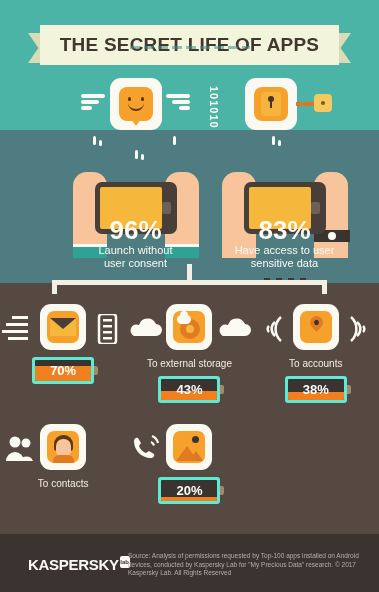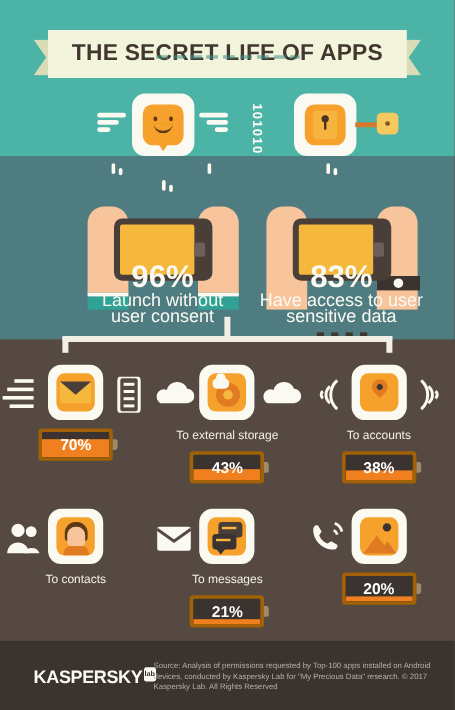--- a/index.html
+++ b/index.html
@@ -134,21 +134,21 @@
     content:""; position:absolute; left:14px; top:2px; width:8px; height:8px;
     background:#fbfaf2; border-radius:50%;
   }
 
   .pct-big {
     position:absolute; top:137px; left:0; width:189px; text-align:center;
     font-size:26px; font-weight:bold; color:#fbfaf2;
   }
   .caption {
     position:absolute; top:166px; left:0; width:189px; text-align:center;
-    font-size:15px; color:#fbfaf2; line-height:13px;
+    font-size:11px; color:#fbfaf2; line-height:13px;
   }
   .dots { position:absolute; top:192px; left:0; width:189px; text-align:center; }
   .dots i { display:inline-block; width:6px; height:6px; background:#3f3630; margin:0 3px; }
 
   
   .bracket { position:absolute; left:52px; top:272px; width:275px; height:22px; }
   .bracket .hbar { position:absolute; left:0; top:8px; width:275px; height:5px; background:#f2f0e4; border-radius:3px; }
   .bracket .down { position:absolute; top:8px; width:5px; height:14px; background:#f2f0e4; }
   .bracket .down.l { left:0; }
   .bracket .down.r { right:0; }
@@ -197,21 +197,21 @@
   .pic-mt { position:absolute; left:3px; bottom:2px; width:0; height:0;
     border-left:11px solid transparent; border-right:11px solid transparent; border-bottom:15px solid #e07b22; }
   .pic-mt2 { position:absolute; right:2px; bottom:2px; width:0; height:0;
     border-left:7px solid transparent; border-right:7px solid transparent; border-bottom:10px solid #d9772a; }
 
   .perm-label {
     margin-top:8px; text-align:center; font-size:10px; color:#f2f0e4;
   }
 
   .battery {
-    margin:7px auto 0; width:62px; height:27px; background:#a16207;
+    margin:7px auto 0; width:62px; height:27px; background:#5eead4;
     border-radius:3px; position:relative; padding:3px;
   }
   .battery:after {
     content:""; position:absolute; right:-4px; top:9px; width:4px; height:9px;
     background:#a08a6a; border-radius:0 2px 2px 0;
   }
   .batt-inner {
     position:relative; width:100%; height:100%; background:#3b3330;
     border-radius:1px; overflow:hidden;
     display:flex; align-items:center; justify-content:center;
@@ -432,43 +432,20 @@
       <div class="perm-tile">
         <div class="perm-glyph">
           <i class="face-hair"></i>
             <i class="face-head" style="z-index:0;"></i>
             <i class="face-body"></i>
         </div>
       </div>
       <div class="perm-label">To contacts</div>
     </div>
 
-    <div class="cell">
-      <svg class="side-icon l" viewBox="0 0 34 30">
-        <rect x="3" y="5" width="28" height="20" rx="2" fill="#fbfaf2"></rect>
-        <path d="M3 7l14 10L31 7" fill="none" stroke="#554942" stroke-width="2.5"></path>
-      </svg>
-      <div class="perm-tile">
-        <div class="perm-glyph">
-          <i class="bub a">
-              <i></i>
-            </i>
-            <i class="bub b">
-              <i></i>
-            </i>
-        </div>
-      </div>
-      <div class="perm-label">To messages</div>
-      <div class="battery">
-        <div class="batt-inner">
-          <div class="batt-fill" style="height:21%"></div>
-          <span class="batt-text">21%</span>
-        </div>
-      </div>
-    </div>
 
     <div class="cell">
       <svg class="side-icon l" viewBox="0 0 34 30">
         <path d="M6 7c0-2 2-4 4-3l3 5-2 3c1 3 4 6 7 7l3-2 5 3c1 2-1 4-3 4C13 24 6 16 6 7z" fill="#fbfaf2"></path>
         <path d="M24 2a10 10 0 0 1 6 7" fill="none" stroke="#fbfaf2" stroke-width="2.2"></path>
         <path d="M23 8a5 5 0 0 1 3 3.5" fill="none" stroke="#fbfaf2" stroke-width="2.2"></path>
       </svg>
       <div class="perm-tile">
         <div class="perm-glyph">
           <i class="pic-sun"></i>

